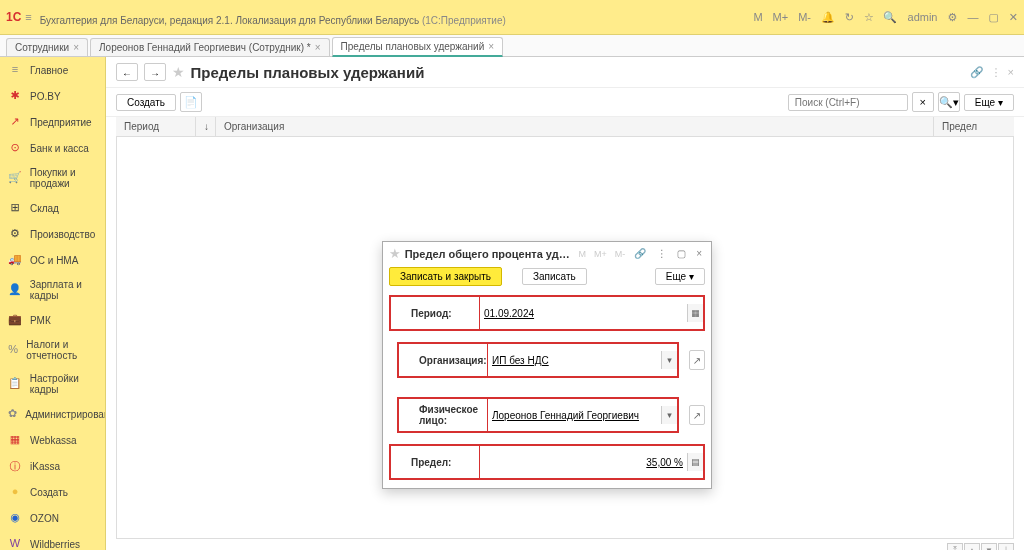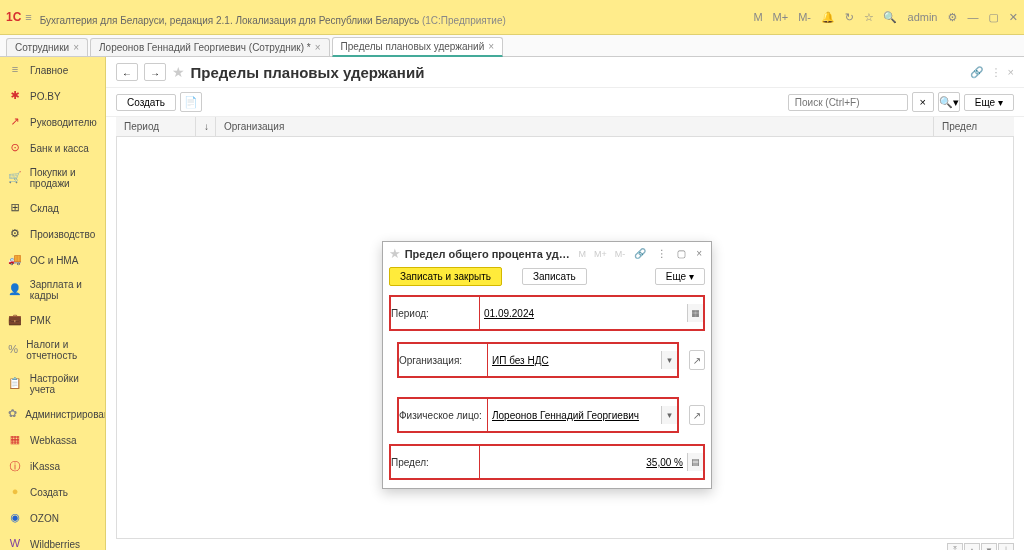--- a/index.html
+++ b/index.html
@@ -56,21 +56,21 @@
   .dlg-star { color: #ccc; font-size: 13px; }
   .dlg-title { font-weight: bold; font-size: 11px; flex: 1; white-space: nowrap; overflow: hidden; text-overflow: ellipsis; }
   .dlg-m { color: #ccc; font-size: 9px; margin: 0 2px; }
   .dlg-ctrl { color: #888; font-size: 10px; cursor: pointer; margin: 0 3px; }
   
   .dlg-toolbar { display: flex; padding: 2px 6px 6px 6px; gap: 20px; align-items: center; }
   .btn-primary { background: #ffeb3b; border: 1px solid #d4b800; padding: 3px 10px; font-size: 10px; cursor: pointer; border-radius: 2px; }
   .dlg-more { margin-left: auto; }
   
   .form-row { display: flex; align-items: center; margin: 3px 6px; border: 2px solid #d63030; }
-  .form-label { width: 88px; font-size: 10px; padding: 2px 0; color: #333; }
+  .form-label { width: 88px; font-size: 10px; padding: 2px 20px; color: #333; font-weight: bold; }
   .form-input { flex: 1; border: none; border-left: 1px solid #d63030; padding: 16px 4px; font-size: 10px; height: 18px; text-decoration: underline; }
   .form-input.right { text-align: right; }
   .input-btn { width: 16px; height: 18px; border: none; border-left: 1px solid #ccc; background: #f5f5f5; font-size: 9px; cursor: pointer; color: #666; }
   .ext-btn { width: 16px; height: 20px; border: 1px solid #ccc; background: #fff; font-size: 10px; cursor: pointer; margin-left: 2px; color: #666; border-radius: 2px; }
   .row-wrap { display: flex; align-items: center; margin: 3px 6px; }
   .row-wrap .form-row { flex: 1; margin: 8px; }
 </style>
 </head>
 <body>
 
@@ -117,21 +117,21 @@
       <div class="side-item">
         <span class="side-icon" style="color: rgb(136, 136, 136);">≡</span>
         <span>Главное</span>
       </div>
       <div class="side-item">
         <span class="side-icon" style="color: rgb(214, 48, 48);">✱</span>
         <span>PO.BY</span>
       </div>
       <div class="side-item">
         <span class="side-icon" style="color: rgb(214, 48, 48);">↗</span>
-        <span>Руководителю</span>
+        <span>Предприятие</span>
       </div>
       <div class="side-item">
         <span class="side-icon" style="color: rgb(214, 48, 48);">⊙</span>
         <span>Банк и касса</span>
       </div>
       <div class="side-item">
         <span class="side-icon" style="color: rgb(68, 68, 68);">🛒</span>
         <span>Покупки и продажи</span>
       </div>
       <div class="side-item">
@@ -153,21 +153,21 @@
       <div class="side-item">
         <span class="side-icon" style="color: rgb(68, 68, 68);">💼</span>
         <span>РМК</span>
       </div>
       <div class="side-item">
         <span class="side-icon" style="color: rgb(136, 136, 136);">%</span>
         <span>Налоги и отчетность</span>
       </div>
       <div class="side-item">
         <span class="side-icon" style="color: rgb(68, 68, 68);">📋</span>
-        <span>Настройки учета</span>
+        <span>Настройки кадры</span>
       </div>
       <div class="side-item">
         <span class="side-icon" style="color: rgb(136, 136, 136);">✿</span>
         <span>Администрирование</span>
       </div>
       <div class="side-item">
         <span class="side-icon" style="color: rgb(214, 48, 48);">▦</span>
         <span>Webkassa</span>
       </div>
       <div class="side-item">

